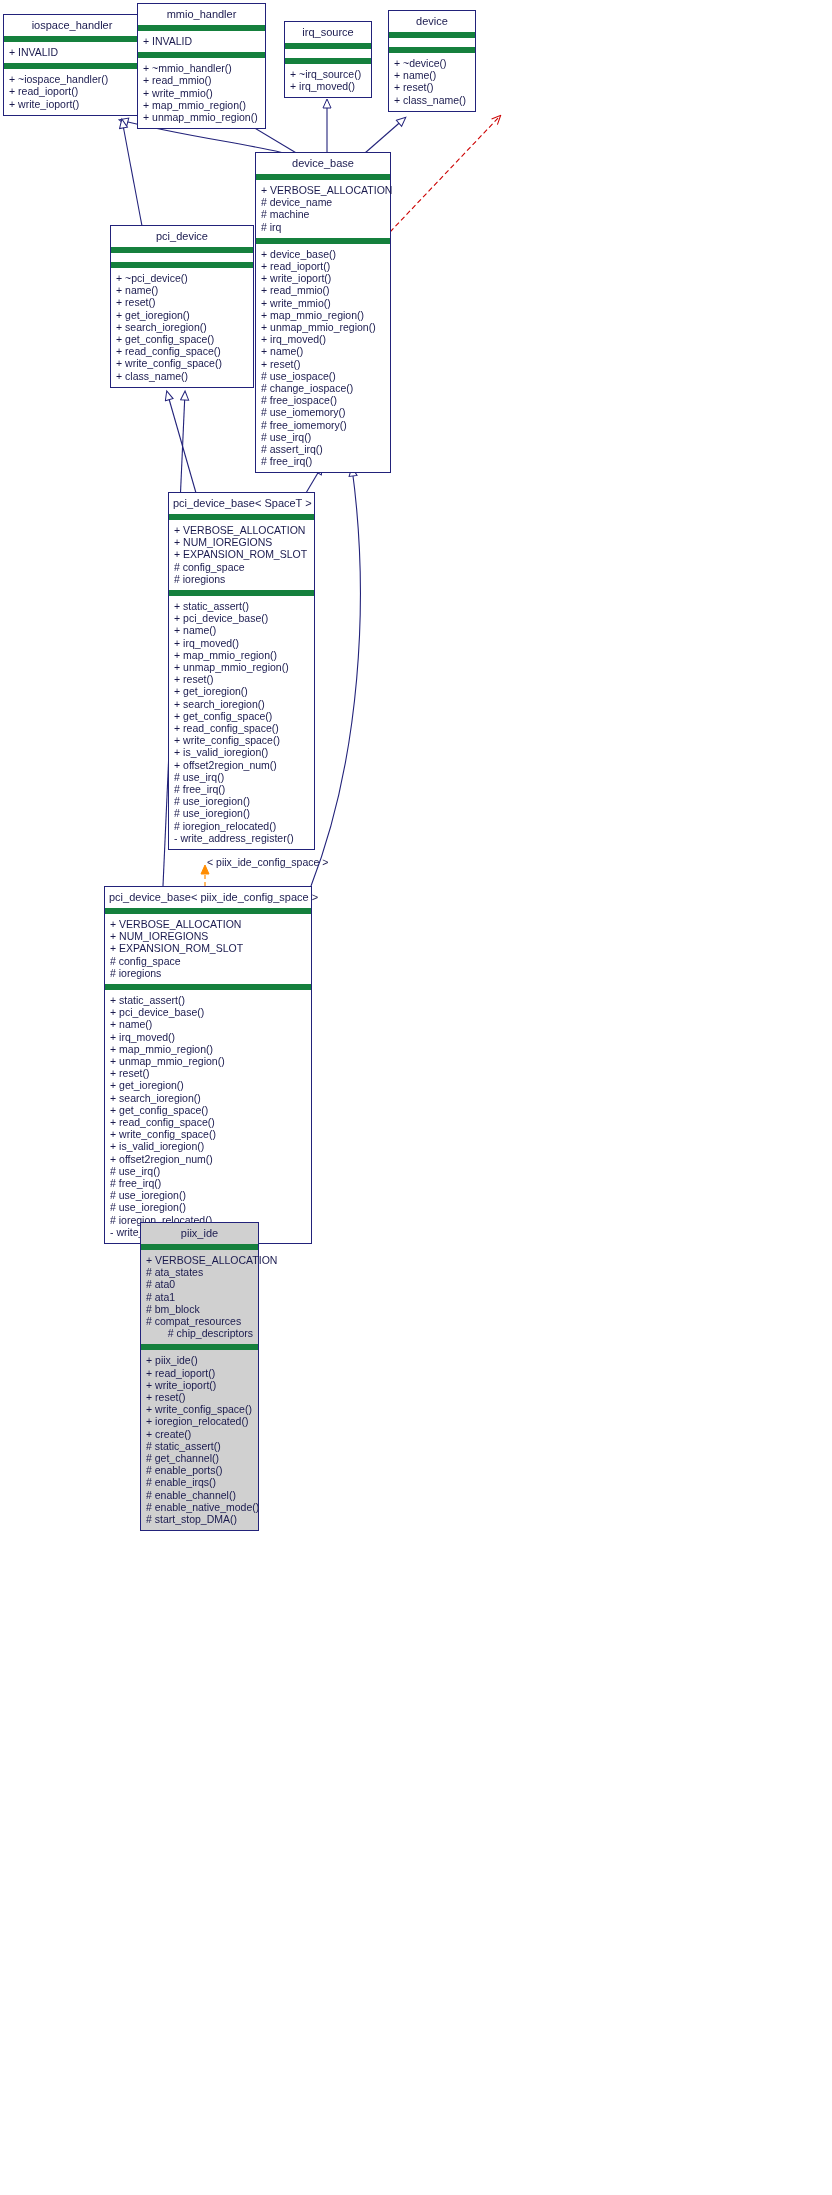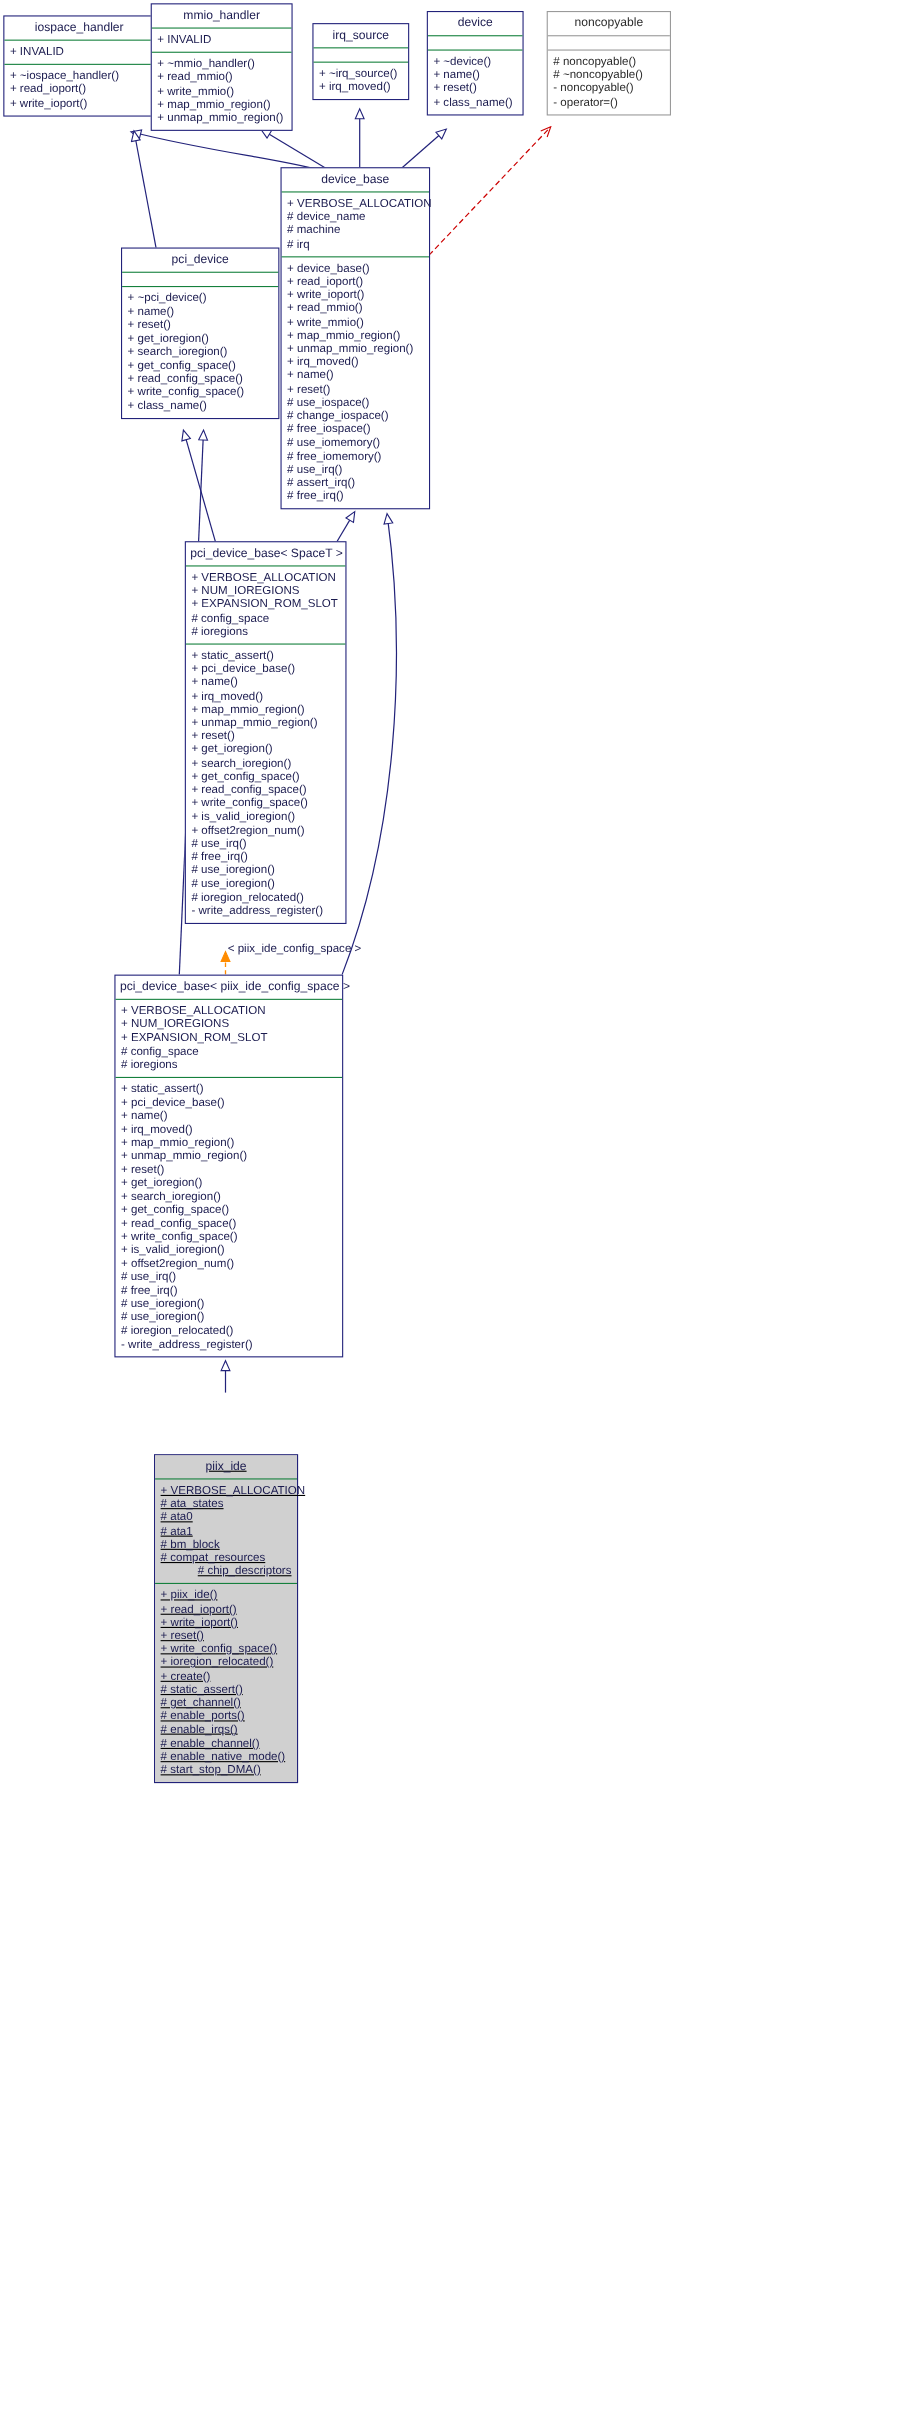--- a/index.html
+++ b/index.html
@@ -13,21 +13,21 @@
   .node .title{
     text-align:center;color:#1a1a4e;
     padding:4px 4px 5px 4px;line-height:12px;white-space:nowrap;
   }
   .node .members{padding:4px 0 5px 0;}
   .node .row{
     white-space:nowrap;color:#1a1a4e;
     padding:0 5px;line-height:12.2px;
   }
   .navy{border:1px solid #22227a;}
-  .navy .sec + .sec{border-top:1px solid #15803d;}
+  .navy .sec + .sec{border-top:6px solid #15803d;}
   .gray{border:1px solid #9a9a9a;}
   .gray .sec + .sec{border-top:1px solid #9a9a9a;}
   .gray .title,.gray .row{color:#2b2b2b;}
   .shaded{background:#d0d0d0;}
   .shaded .sec{background:#d0d0d0;}
   .empty{height:13px;}
   svg#edges{position:absolute;left:0;top:0;width:832px;height:2195px;overflow:visible;pointer-events:none;}
   .tmplabel{
     position:absolute;color:#1a1a4e;white-space:nowrap;
     line-height:12px;
@@ -119,30 +119,20 @@
     <div class="sec title" style="font-size: 11px;">device</div>
     <div class="sec members empty"></div>
     <div class="sec members">
       <div class="row" style="font-size: 10.5px;">+ ~device()</div>
       <div class="row" style="font-size: 10.5px;">+ name()</div>
       <div class="row" style="font-size: 10.5px;">+ reset()</div>
       <div class="row" style="font-size: 10.5px;">+ class_name()</div>
     </div>
   </div>
 
-  <div class="node gray" style="left:497px;top:10px;width:113px;">
-    <div class="sec title" style="font-size: 11px;">noncopyable</div>
-    <div class="sec members empty"></div>
-    <div class="sec members">
-      <div class="row" style="font-size: 10.5px;"># noncopyable()</div>
-      <div class="row" style="font-size: 10.5px;"># ~noncopyable()</div>
-      <div class="row" style="font-size: 10.5px;">- noncopyable()</div>
-      <div class="row" style="font-size: 10.5px;">- operator=()</div>
-    </div>
-  </div>
 
   <div class="node navy" style="left:255px;top:152px;width:136px;">
     <div class="sec title" style="font-size: 11px;">device_base</div>
     <div class="sec members">
       <div class="row" style="font-size: 10.5px;">+ VERBOSE_ALLOCATION</div>
       <div class="row" style="font-size: 10.5px;"># device_name</div>
       <div class="row" style="font-size: 10.5px;"># machine</div>
       <div class="row" style="font-size: 10.5px;"># irq</div>
     </div>
     <div class="sec members">
@@ -244,21 +234,21 @@
       <div class="row" style="font-size: 10.5px;">+ offset2region_num()</div>
       <div class="row" style="font-size: 10.5px;"># use_irq()</div>
       <div class="row" style="font-size: 10.5px;"># free_irq()</div>
       <div class="row" style="font-size: 10.5px;"># use_ioregion()</div>
       <div class="row" style="font-size: 10.5px;"># use_ioregion()</div>
       <div class="row" style="font-size: 10.5px;"># ioregion_relocated()</div>
       <div class="row" style="font-size: 10.5px;">- write_address_register()</div>
     </div>
   </div>
 
-  <div class="node navy shaded" style="left:140px;top:1322px;width:131px;text-decoration:underline;">
+  <div class="node navy shaded" style="left:140px;top:1222px;width:119px;">
     <div class="sec title" style="font-size: 11px;">piix_ide</div>
     <div class="sec members">
       <div class="row" style="font-size: 10.5px;">+ VERBOSE_ALLOCATION</div>
       <div class="row" style="font-size: 10.5px;"># ata_states</div>
       <div class="row" style="font-size: 10.5px;"># ata0</div>
       <div class="row" style="font-size: 10.5px;"># ata1</div>
       <div class="row" style="font-size: 10.5px;"># bm_block</div>
       <div class="row" style="font-size: 10.5px;"># compat_resources</div>
       <div class="row" style="font-size: 10.5px; text-align: right;"># chip_descriptors</div>
     </div>

